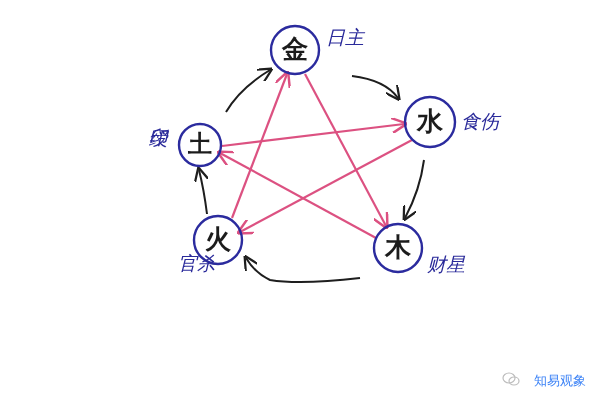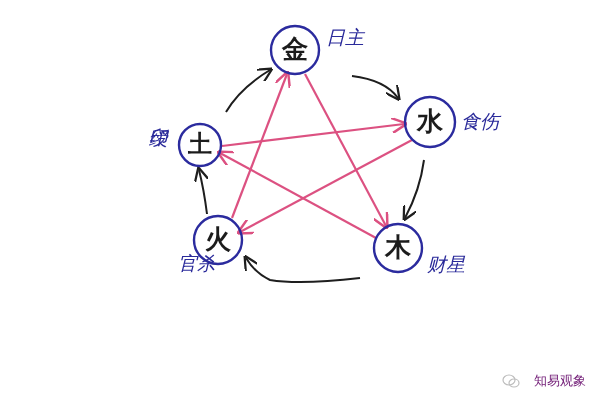--- a/index.html
+++ b/index.html
@@ -4,22 +4,22 @@
   <style>
     html, body { margin: 0; padding: 0; background: #ffffff; }
     body { width: 600px; height: 400px; overflow: hidden; position: relative;
            font-family: "DejaVu Sans", sans-serif; }
     #canvas { position: absolute; left: 0; top: 0; width: 600px; height: 400px; }
     .node-label { position: absolute; font-family: "DejaVu Serif", serif; font-weight: bold;
                   color: #1c1c1c; font-size: 26px; text-align: center; line-height: 1; }
     .role-label { position: absolute; color: #2a2a9a; font-size: 19px; line-height: 1.05;
                   font-family: "DejaVu Sans", sans-serif; font-style: italic; }
     .role-vertical { writing-mode: vertical-rl; letter-spacing: 2px; }
-    .watermark { position: absolute; right: 14px; bottom: 10px; color: #701a75; font-size: 13px;
-                 display: flex; align-items: center; gap: 14px; }
+    .watermark { position: absolute; right: 14px; bottom: 10px; color: #3b82f6; font-size: 13px;
+                 display: flex; align-items: flex-start; gap: 14px; }
     .wm-icon { width: 18px; height: 14px; position: relative; }
   </style>
 </head>
 <body>
 
 <svg id="canvas" viewBox="0 0 600 400" xmlns="http://www.w3.org/2000/svg">
   <defs>
     <marker id="ahBlack" viewBox="0 0 10 10" refX="8" refY="5" markerWidth="7" markerHeight="7" orient="auto-start-reverse">
       <path d="M0,0 L10,5 L0,10" fill="none" stroke="#1e1e1e" stroke-width="1.6"></path>
     </marker>

